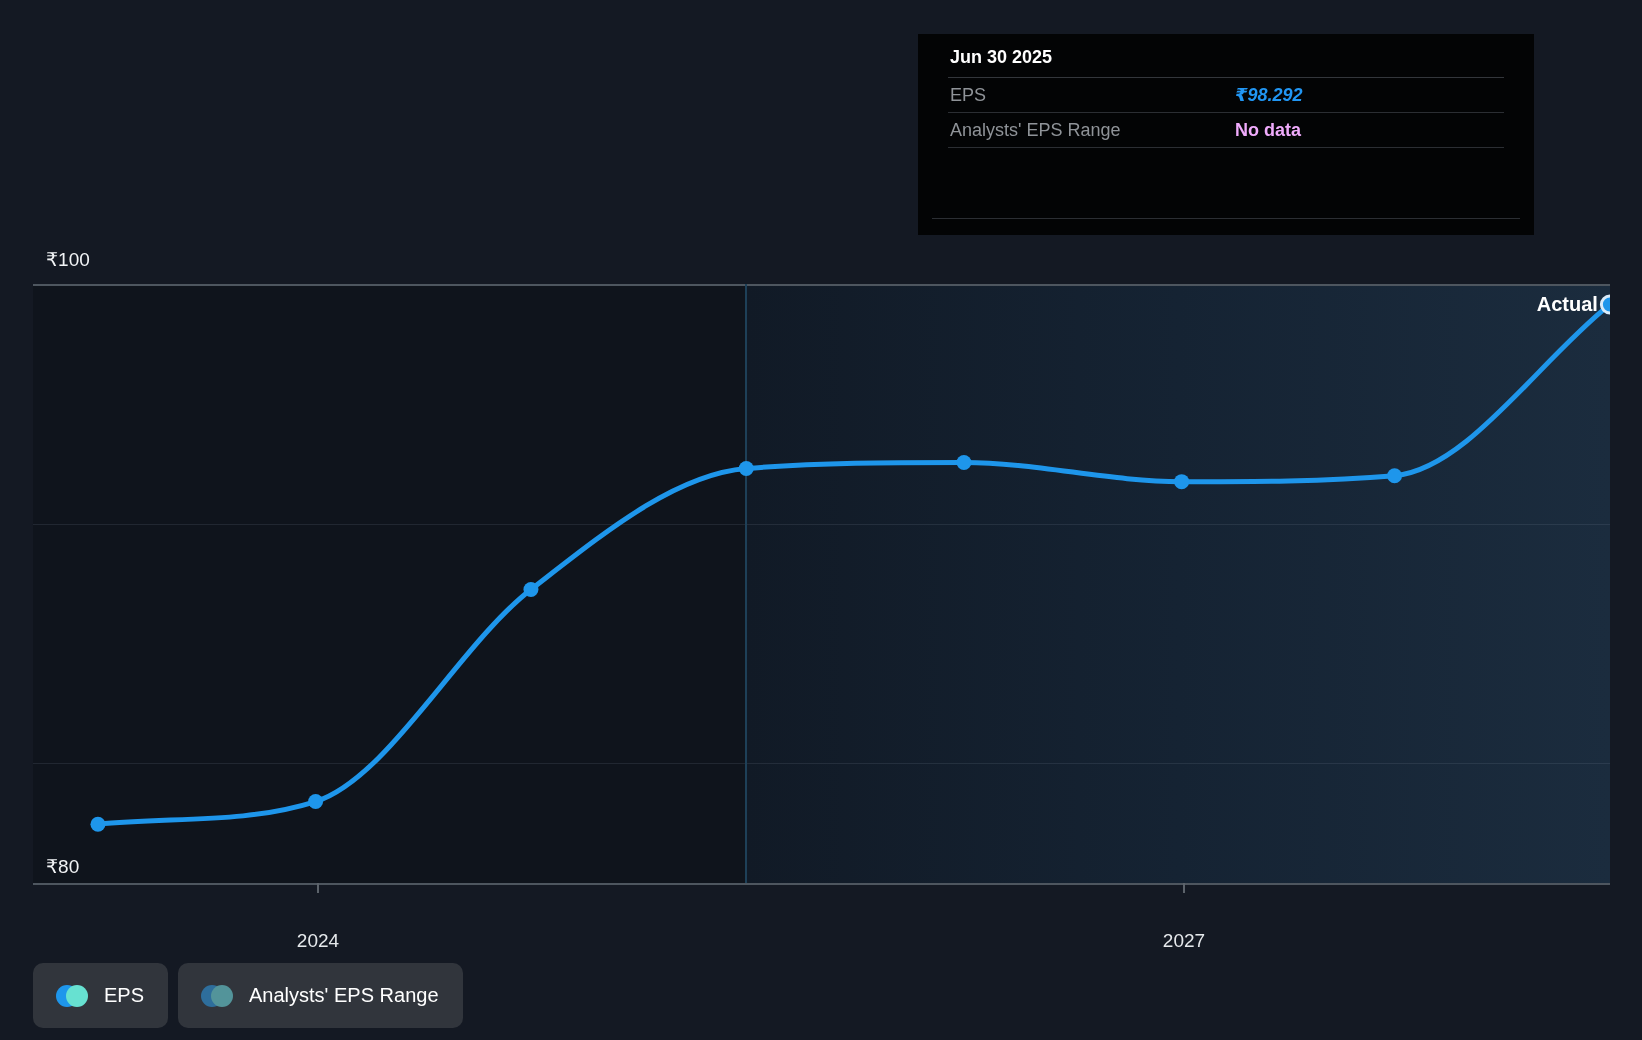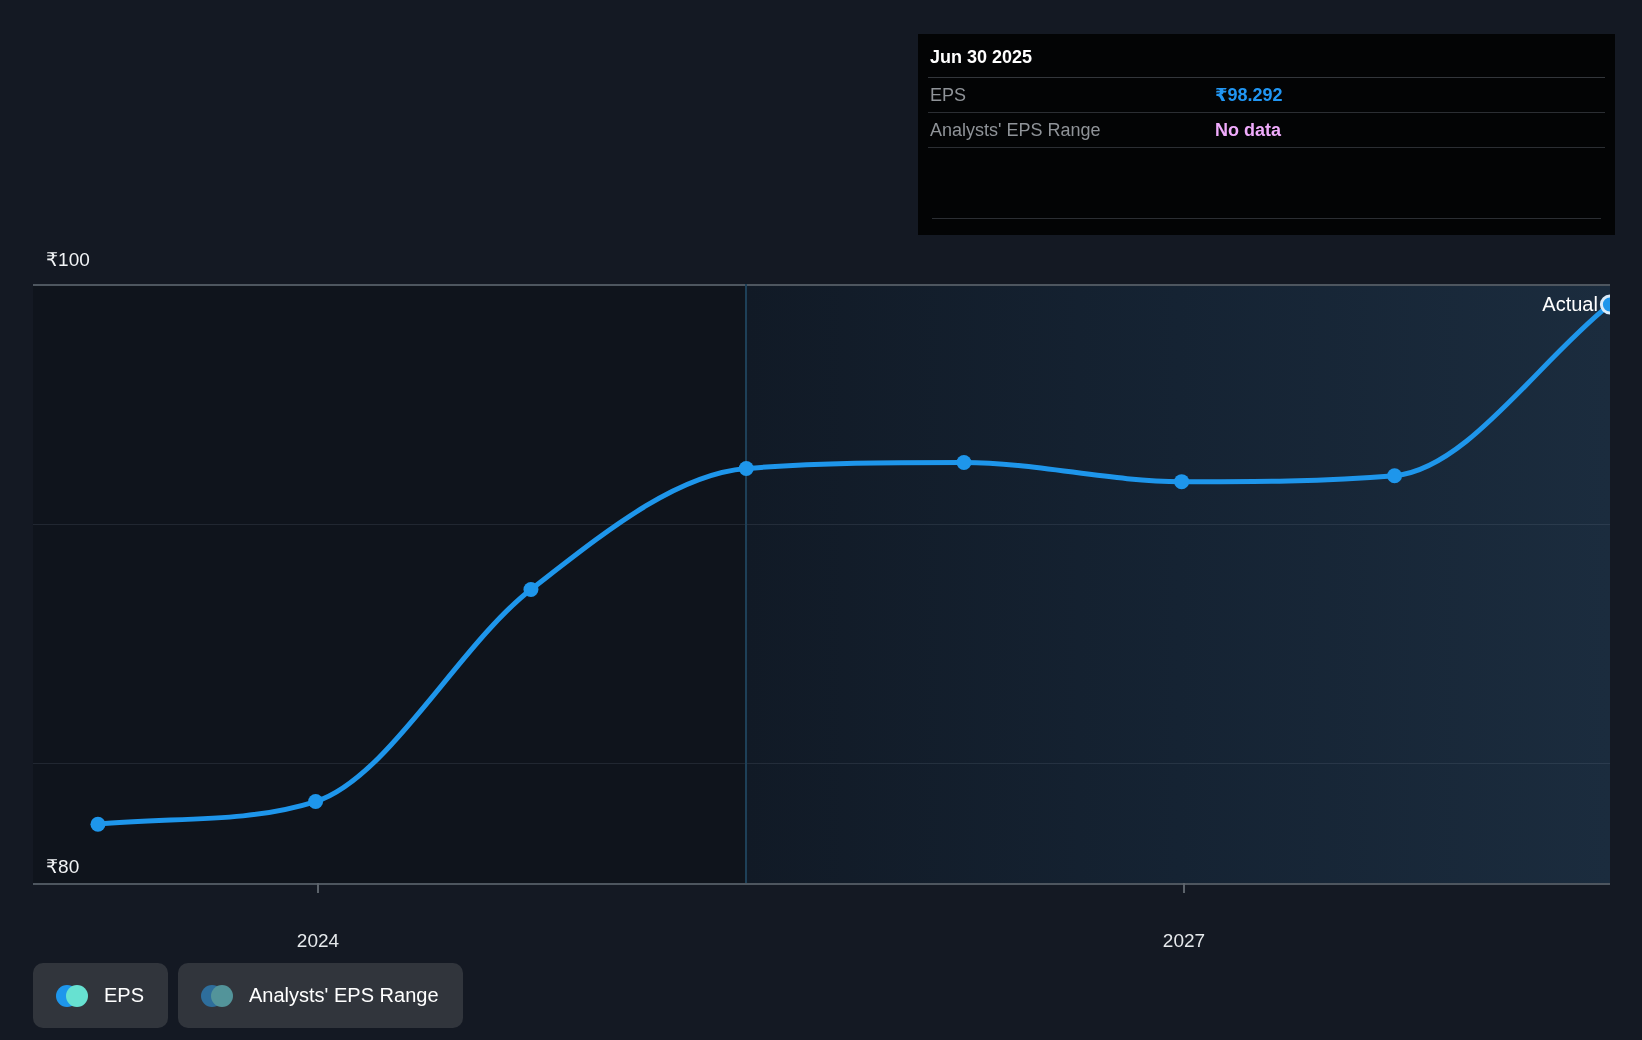--- a/index.html
+++ b/index.html
@@ -13,27 +13,27 @@
   .divider{position:absolute;width:2px;background:#1e4058;}
 
   .gridline{position:absolute;left:33px;width:1577px;height:0;}
   .gridline.major{border-top:2px solid #4e565f;}
   .gridline.minor{border-top:1px solid rgba(130,145,160,0.16);}
 
   .tick{position:absolute;top:883px;width:2px;height:10px;background:#5c636b;}
   .x-label{position:absolute;top:930px;width:80px;text-align:center;font-size:19px;color:#e6e9ec;}
   .y-label{position:absolute;left:46px;font-size:19px;color:#f2f4f6;}
 
-  .actual{position:absolute;font-size:20px;font-weight:400;color:#fff;transform:translateX(-100%);}
+  .actual{position:absolute;font-size:20px;font-weight:700;color:#fff;transform:translateX(-100%);}
 
   #chart-svg{position:absolute;left:33px;top:284px;}
 
   
-  .tooltip{position:absolute;left:918px;top:34px;width:697px;height:201px;background:#030405;
-           box-sizing:border-box;padding:0 10px;}
+  .tooltip{position:absolute;left:918px;top:34px;width:616px;height:201px;background:#030405;
+           box-sizing:border-box;padding:0 30px;}
   .tt-title{font-size:18px;font-weight:700;color:#fff;padding:13px 2px 9px 2px;
             border-bottom:1px solid #33363b;}
   .tt-row{position:relative;height:34px;line-height:34px;font-size:18px;color:#8f9398;
           border-bottom:1px solid #2b2e33;padding-left:2px;}
   .tt-row:last-of-type{border-bottom:none;}
   .tt-value{position:absolute;left:287px;top:0;font-weight:700;}
   .tt-bottom-line{position:absolute;left:14px;right:14px;bottom:16px;border-top:1px solid #2b2e33;}
 
   
   .legend{position:absolute;left:33px;top:963px;display:flex;gap:10px;}
@@ -80,21 +80,21 @@
 
   <div id="tick0" class="tick" style="left: 317px;"></div>
   <div id="tick1" class="tick" style="left: 1183px;"></div>
   <div id="xlab0" class="x-label" style="left: 278px;">2024</div>
   <div id="xlab1" class="x-label" style="left: 1144px;">2027</div>
 
   <div class="tooltip">
     <div class="tt-title">Jun 30 2025</div>
     <div class="tt-row">
       <span class="tt-label">EPS</span>
-      <span class="tt-value" style="color: rgb(33, 150, 243);">₹98.292</span>
+      <span class="tt-value" style="color: rgb(33, 150, 243); font-style: italic;">₹98.292</span>
     </div>
     <div class="tt-row">
       <span class="tt-label">Analysts' EPS Range</span>
       <span class="tt-value" style="color: #f0abfc;">No data</span>
     </div>
     <div class="tt-bottom-line"></div>
   </div>
 
   <div class="legend">
     <div class="chip">

